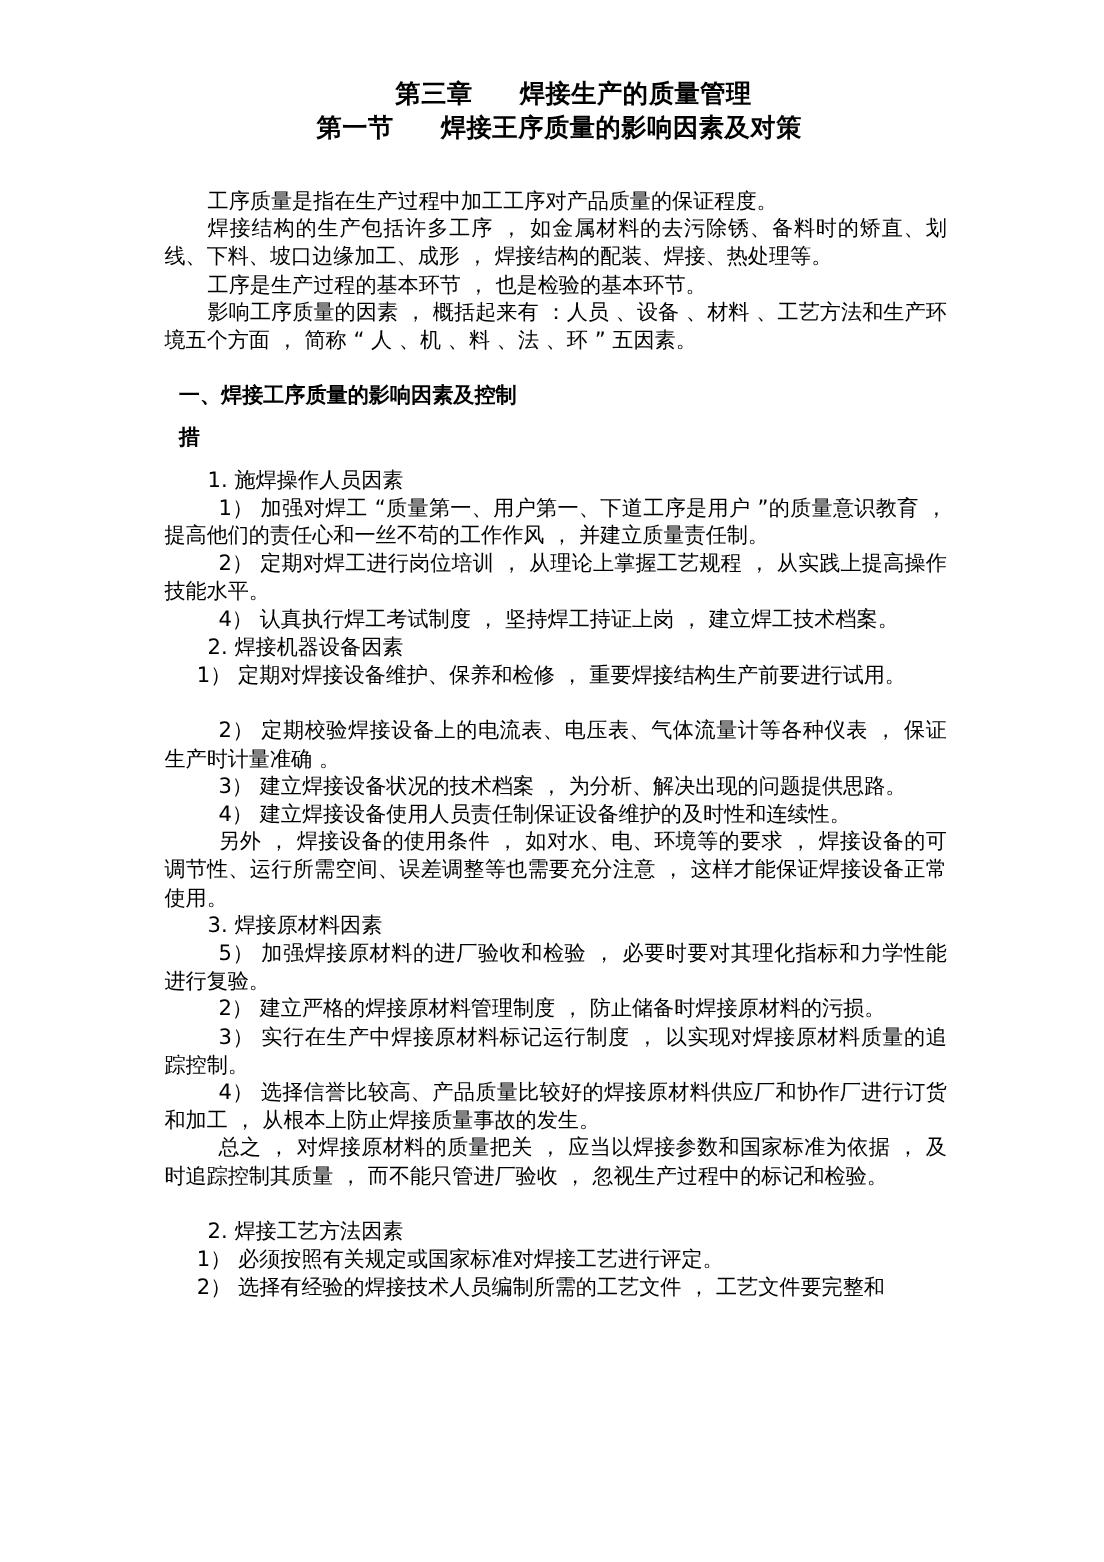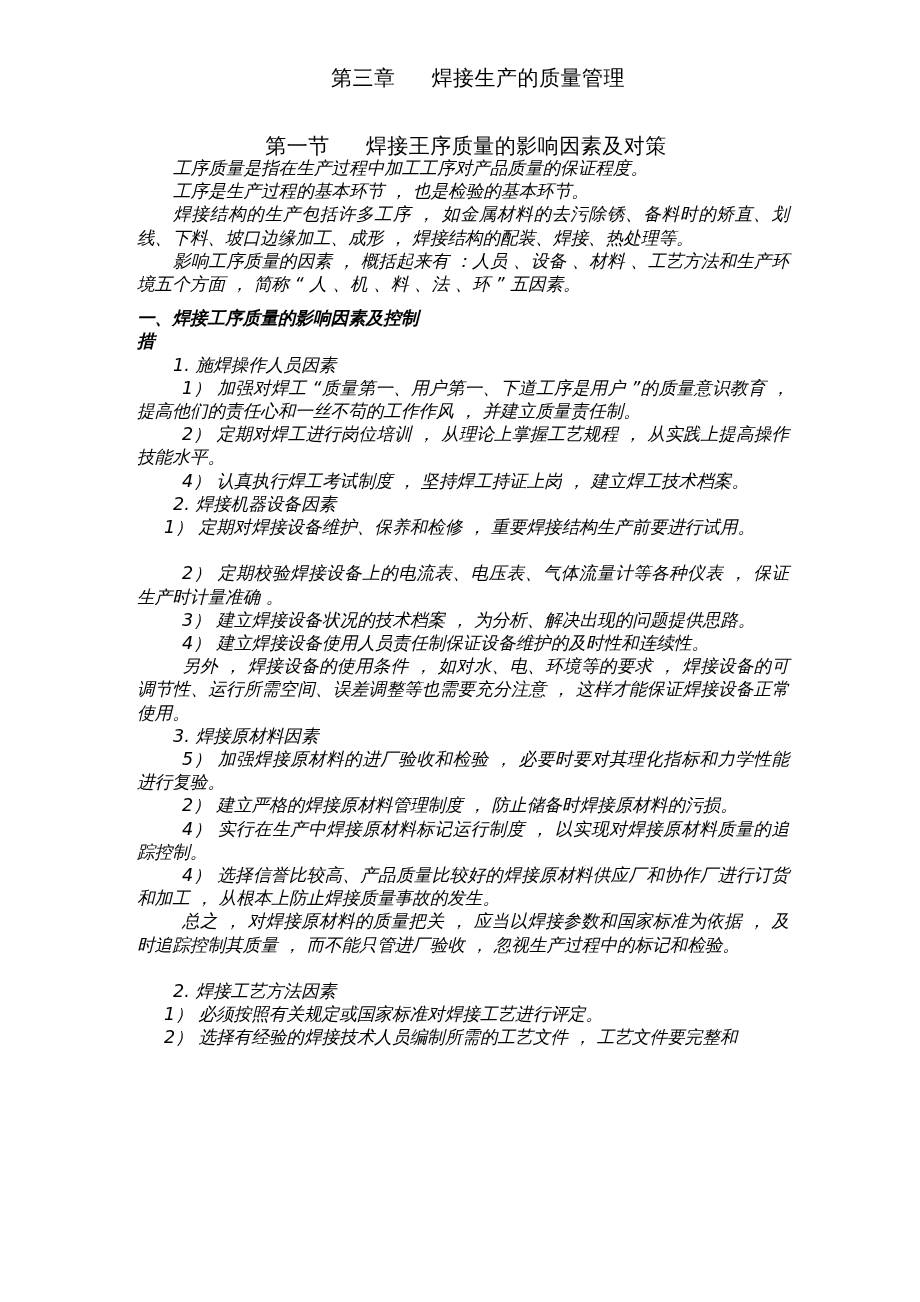--- a/index.html
+++ b/index.html
@@ -30,54 +30,53 @@
   
   .title-block {
     position: absolute;
     left: 0;
     top: 64px;
     width: 920px;
     text-align: center;
   }
   .title-line {
     font-size: 21px;
-    font-weight: normal;
+    font-weight: bold;
     line-height: 28px;
     letter-spacing: 0.5px;
     white-space: pre;
   }
   .title-line-1 { padding-left: 36px; }
-  .title-line-2 { padding-left: 12px; margin-top: 40px; }
+  .title-line-2 { padding-left: 12px; }
 
   
   .body-block {
     position: absolute;
     left: 137px;
     top: 157px;
     width: 652px;
     font-size: 17.6px;
     line-height: 23.2px;
-    font-style: italic;
   }
 
   .para {
     margin: 0;
     text-align: justify;
     text-justify: inter-ideograph;
     white-space: pre-wrap;
     word-break: break-all;
   }
 
   
   .ind-2 { text-indent: 36px; }
   .ind-25 { text-indent: 45px; }
   .ind-15 { text-indent: 27px; }
 
   .heading {
-    margin: 0;
+    margin: 12px;
     font-weight: bold;
     font-size: 17.6px;
     line-height: 23.2px;
     white-space: pre-wrap;
   }
 
   .spacer-line {
     height: 23.2px;
   }
   .spacer-half {
@@ -90,22 +89,22 @@
 <div class="page">
 
   <div class="title-block">
     <div class="title-line title-line-1">第三章     焊接生产的质量管理</div>
     <div class="title-line title-line-2">第一节     焊接王序质量的影响因素及对策</div>
   </div>
 
   <div class="body-block">
 
     <p class="para ind-2">工序质量是指在生产过程中加工工序对产品质量的保证程度。</p>
+    <p class="para ind-2">焊接结构的生产包括许多工序 ， 如金属材料的去污除锈、备料时的矫直、划线、下料、坡口边缘加工、成形 ， 焊接结构的配装、焊接、热处理等。</p>
     <p class="para ind-2">工序是生产过程的基本环节 ， 也是检验的基本环节。</p>
-    <p class="para ind-2">焊接结构的生产包括许多工序 ， 如金属材料的去污除锈、备料时的矫直、划线、下料、坡口边缘加工、成形 ， 焊接结构的配装、焊接、热处理等。</p>
     <p class="para ind-2">影响工序质量的因素 ， 概括起来有 ：人员 、设备 、材料 、工艺方法和生产环境五个方面 ， 简称 “ 人 、机 、料 、法 、环 ” 五因素。</p>
 
     <div class="spacer-half"></div>
 
     <div class="heading">一、焊接工序质量的影响因素及控制</div>
     <div class="heading">措</div>
 
     <p class="para ind-2">1. 施焊操作人员因素</p>
     <p class="para ind-25">1） 加强对焊工 “质量第一、用户第一、下道工序是用户 ”的质量意识教育 ， 提高他们的责任心和一丝不苟的工作作风 ， 并建立质量责任制。</p>
     <p class="para ind-25">2） 定期对焊工进行岗位培训 ， 从理论上掌握工艺规程 ， 从实践上提高操作技能水平。</p>
@@ -117,21 +116,21 @@
     <div class="spacer-line"></div>
 
     <p class="para ind-25">2） 定期校验焊接设备上的电流表、电压表、气体流量计等各种仪表 ， 保证生产时计量准确 。</p>
     <p class="para ind-25">3） 建立焊接设备状况的技术档案 ， 为分析、解决出现的问题提供思路。</p>
     <p class="para ind-25">4） 建立焊接设备使用人员责任制保证设备维护的及时性和连续性。</p>
     <p class="para ind-25">另外 ， 焊接设备的使用条件 ， 如对水、电、环境等的要求 ， 焊接设备的可调节性、运行所需空间、误差调整等也需要充分注意 ， 这样才能保证焊接设备正常使用。</p>
 
     <p class="para ind-2">3. 焊接原材料因素</p>
     <p class="para ind-25">5） 加强焊接原材料的进厂验收和检验 ， 必要时要对其理化指标和力学性能进行复验。</p>
     <p class="para ind-25">2） 建立严格的焊接原材料管理制度 ， 防止储备时焊接原材料的污损。</p>
-    <p class="para ind-25">4） 实行在生产中焊接原材料标记运行制度 ， 以实现对焊接原材料质量的追踪控制。</p>
+    <p class="para ind-25">3） 实行在生产中焊接原材料标记运行制度 ， 以实现对焊接原材料质量的追踪控制。</p>
     <p class="para ind-25">4） 选择信誉比较高、产品质量比较好的焊接原材料供应厂和协作厂进行订货和加工 ， 从根本上防止焊接质量事故的发生。</p>
     <p class="para ind-25">总之 ， 对焊接原材料的质量把关 ， 应当以焊接参数和国家标准为依据 ， 及时追踪控制其质量 ， 而不能只管进厂验收 ， 忽视生产过程中的标记和检验。</p>
 
     <div class="spacer-line"></div>
 
     <p class="para ind-2">2. 焊接工艺方法因素</p>
     <p class="para ind-15">1） 必须按照有关规定或国家标准对焊接工艺进行评定。</p>
     <p class="para ind-15">2） 选择有经验的焊接技术人员编制所需的工艺文件 ， 工艺文件要完整和</p>
 
   </div>

